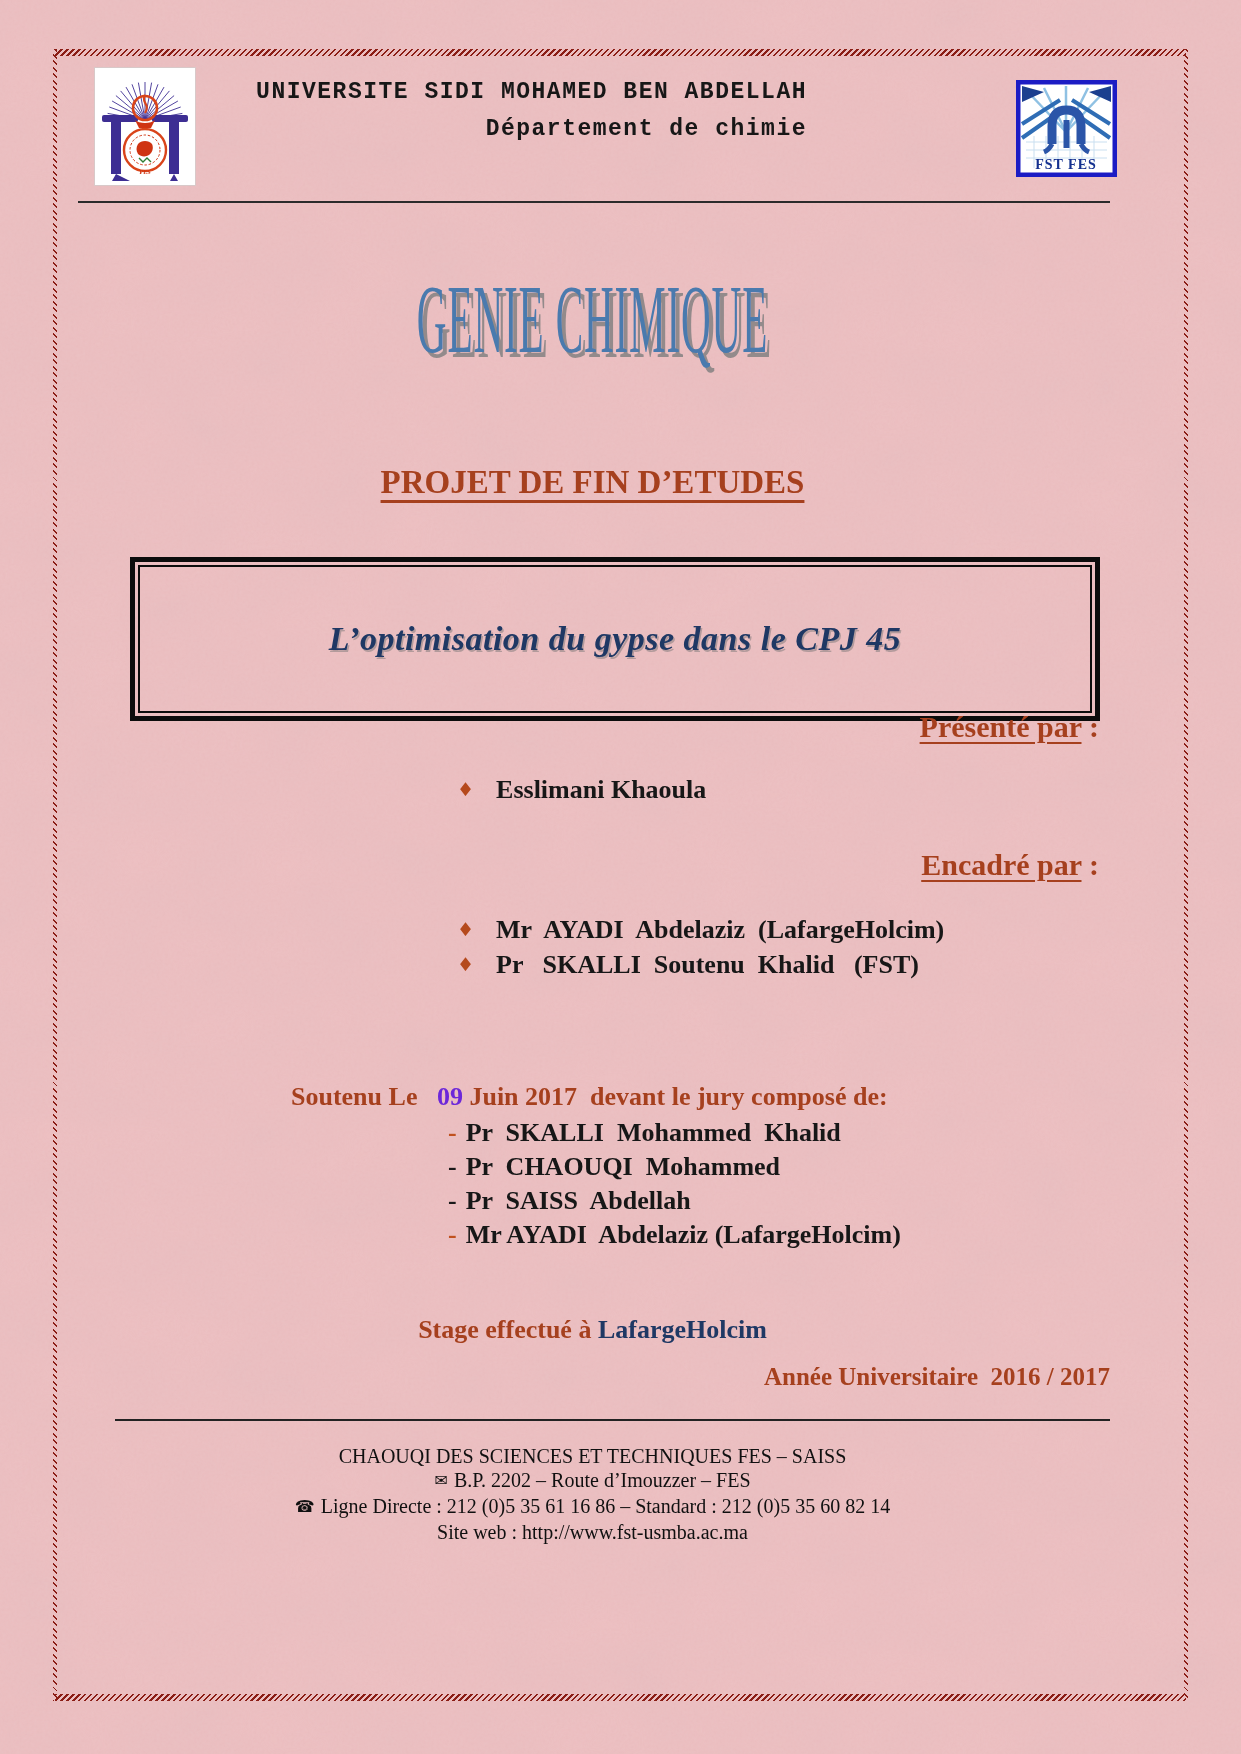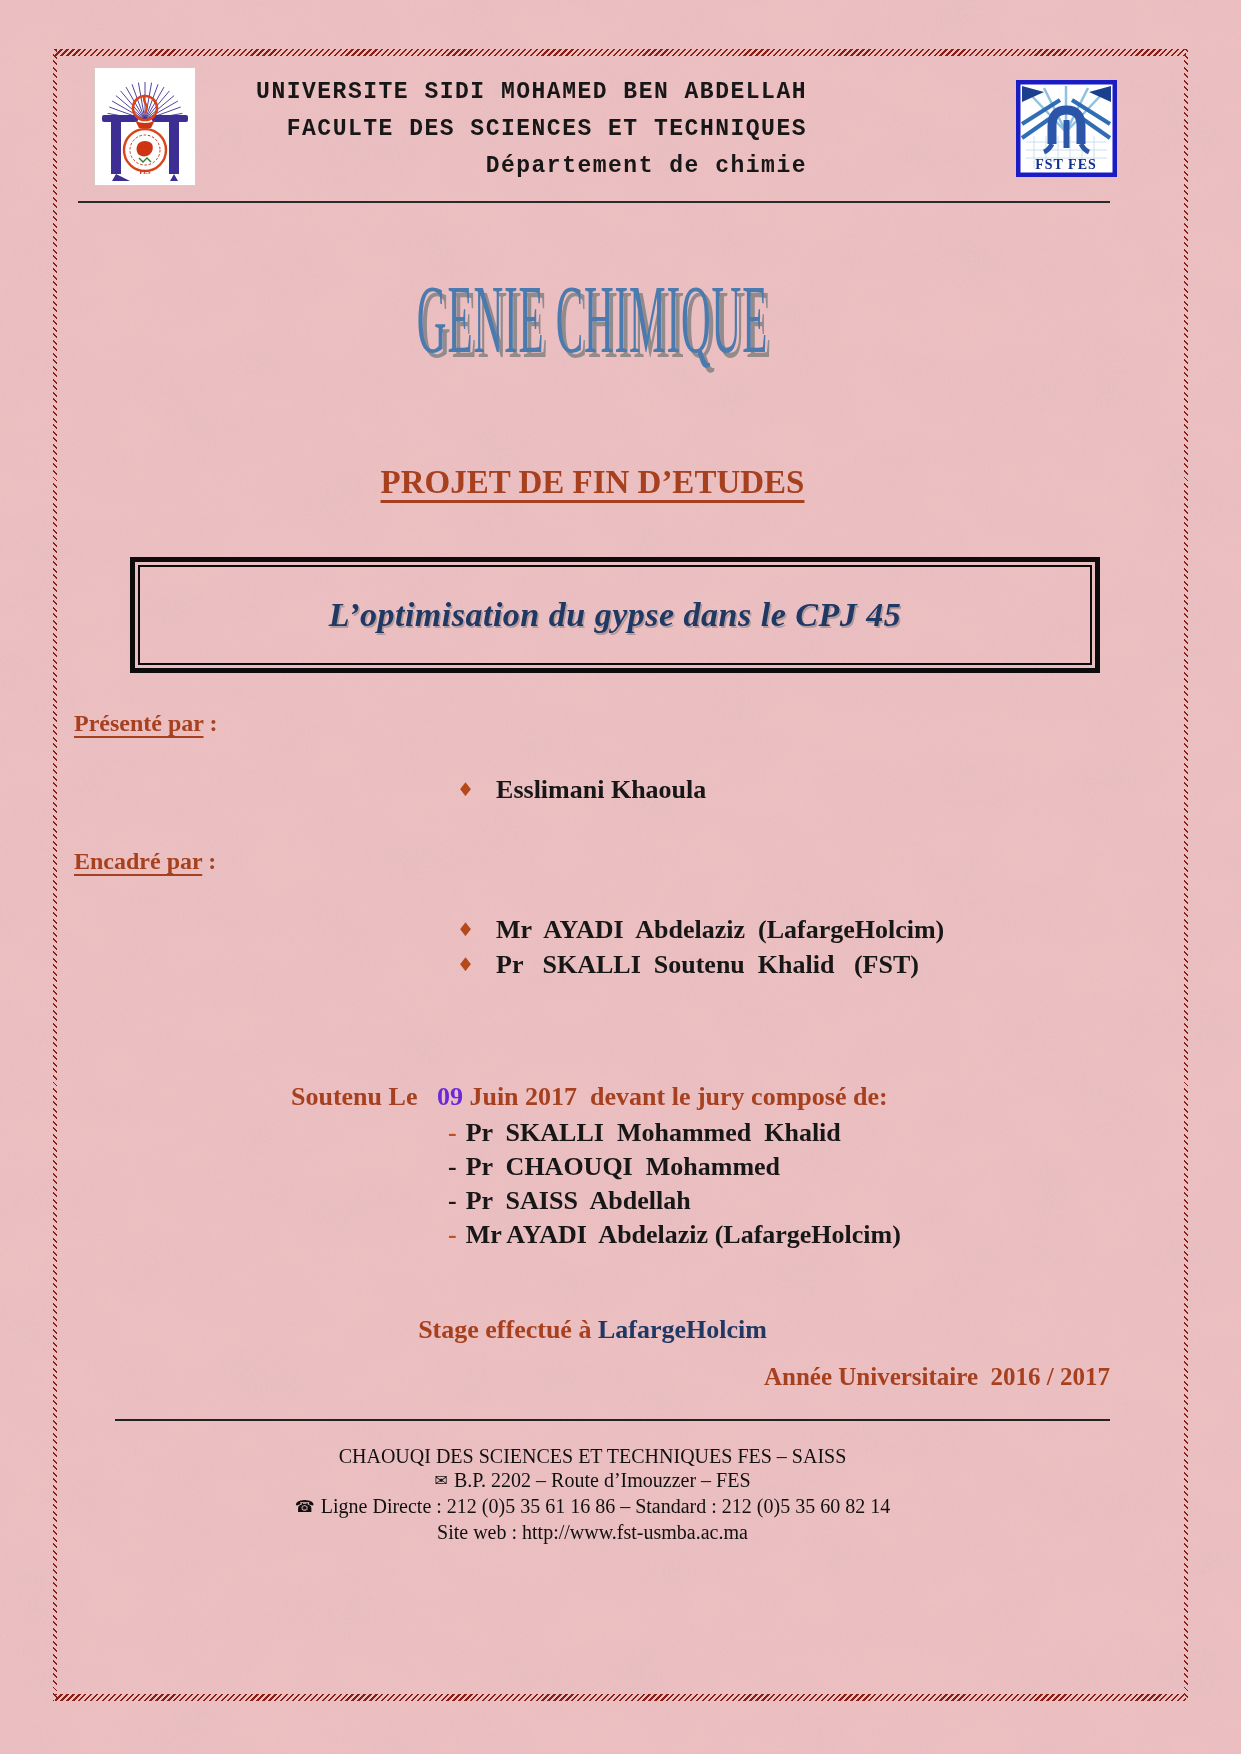--- a/index.html
+++ b/index.html
@@ -37,26 +37,26 @@
   .rule-top{left:78px;top:201px;width:1032px;height:2px;background:#2b2b2b;}
   .licence{left:75px;top:212px;width:1035px;text-align:center;font-size:29px;font-weight:bold;color:#101010;}
 
   .genie{left:75px;top:266px;width:1035px;text-align:center;font-size:98px;line-height:1.1;
     color:var(--steel);transform:scaleX(.42);transform-origin:50% 50%;letter-spacing:2px;
     text-shadow:10px 5px 1px rgba(125,125,125,.8);}
 
   .projet{left:75px;top:464px;width:1035px;text-align:center;font-size:33px;font-weight:bold;color:var(--brick);}
   .projet span{text-decoration:underline;text-decoration-thickness:2.5px;text-underline-offset:7px;}
 
-  .title-box{left:130px;top:557px;width:970px;height:116px;border:5px solid #0c0c0c;box-sizing:border-box;background:transparent;}
+  .title-box{left:130px;top:557px;width:970px;height:164px;border:5px solid #0c0c0c;box-sizing:border-box;background:transparent;}
   .title-box-inner{position:absolute;inset:3px;border:2px solid #0c0c0c;display:flex;align-items:center;justify-content:center;}
   .title-text{font-size:34px;font-weight:bold;font-style:italic;color:var(--navy);letter-spacing:.5px;
     text-shadow:1.5px 1.5px 0 rgba(110,110,110,.45);}
 
-  .section-label{left:74px;width:1035px;text-align:left;font-size:24px;font-weight:bold;color:var(--brick);}
+  .section-label{left:64px;width:1035px;text-align:right;font-size:30px;font-weight:bold;color:var(--brick);}
   .section-label .lbl{text-decoration:underline;text-decoration-thickness:2px;text-underline-offset:5px;}
   .presente{top:710px;}
   .encadre{top:848px;}
 
   .bullet-list{left:457px;}
   .presented-list{top:775px;}
   .supervised-list{top:915px;}
   .bullet-row{display:flex;align-items:baseline;height:35px;}
   .diamond{color:#b5491c;font-family:"DejaVu Sans",sans-serif;font-size:19px;margin-right:22px;position:relative;top:-2px;}
   .bullet-name{font-size:26px;font-weight:bold;color:var(--ink);}
@@ -117,21 +117,20 @@
       <circle cx="50" cy="82" r="21" fill="#fff" stroke="#d9441a" stroke-width="2.4"></circle>
       <circle cx="50" cy="82" r="15" fill="none" stroke="#cf3412" stroke-width="1" stroke-dasharray="2.5 1.8"></circle>
       <path d="M43 76c3-4 11-4 14 0c2 4 0 9-3 11c-3 2-8 2-11-1c-2-3-2-7 0-10z" fill="#cf3412"></path>
       <path d="M44 90l4 4 4-4 4 4" stroke="#2e7d32" stroke-width="1.4" fill="none"></path>
       <text x="50" y="106" text-anchor="middle" font-size="6" font-weight="bold" fill="#cf3412" font-family="Liberation Serif, serif">FES</text>
     </svg>
   </div>
 
   <div class="layer header-text">
     <div>UNIVERSITE SIDI MOHAMED BEN ABDELLAH</div>
-    <div>FACULTE DES SCIENCES ET TECHNIQUES</div>
     <div>Département de chimie</div>
   </div>
 
   <div class="layer logo-fst">
     <svg width="101" height="97" viewBox="0 0 101 97">
       <rect x="2" y="2" width="97" height="93" fill="#ffffff" stroke="#1c1cc4" stroke-width="5"></rect>
       <g stroke="#c9dff0" stroke-width="1">
         <path d="M10 62h81M10 70h81M10 78h81M18 56v32M30 56v32M42 56v32M54 56v32M66 56v32M78 56v32"></path>
       </g>
       <g stroke="#8fc1e3" stroke-width="2.5" fill="none">

